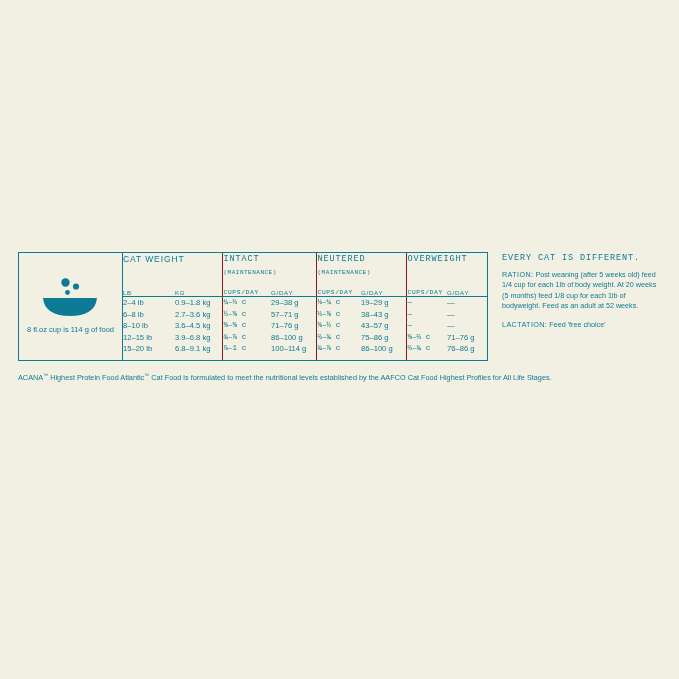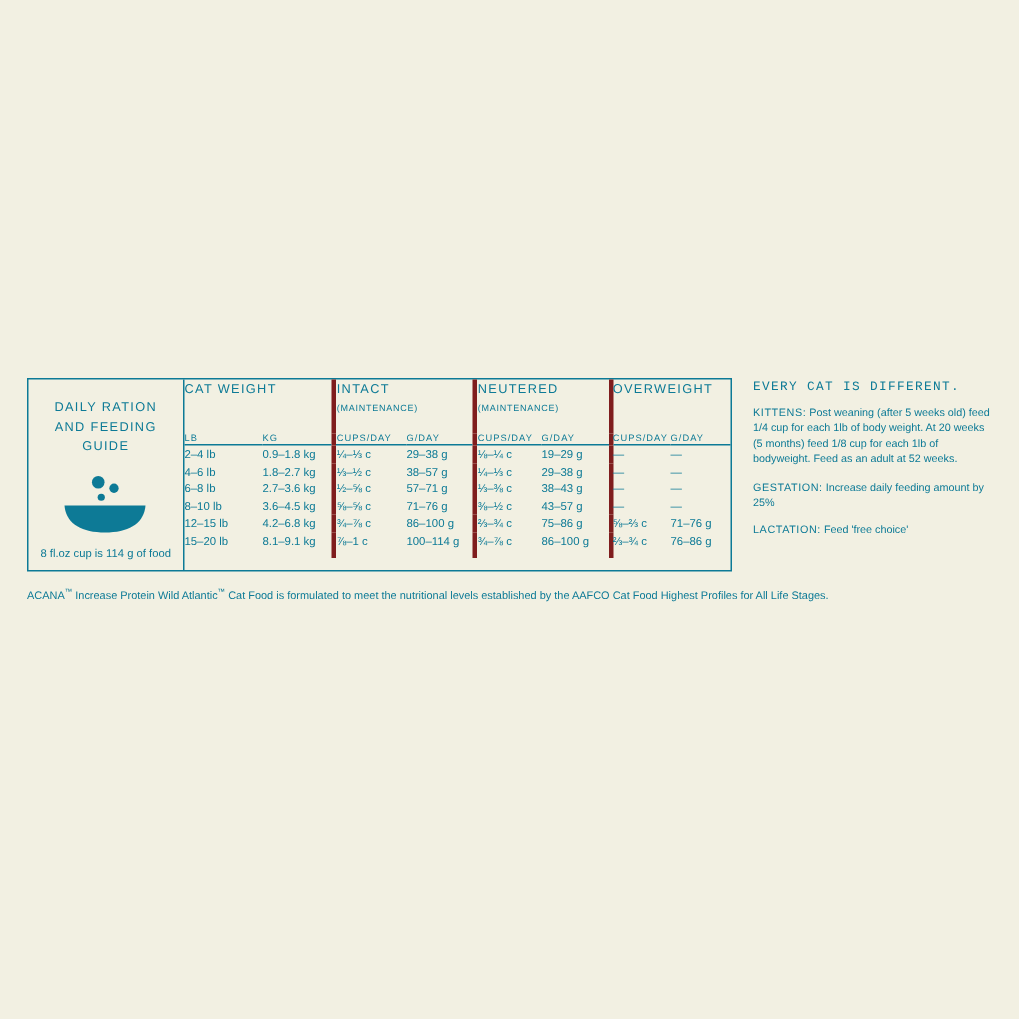--- a/index.html
+++ b/index.html
@@ -75,21 +75,22 @@
     width: 100%;
     table-layout: fixed;
   }
   table.grid td, table.grid th {
     padding: 0;
     vertical-align: top;
     font-weight: normal;
     text-align: left;
   }
   .grp {
-    border-left: 3px solid #7f1d1d;
+    border-left: 1px solid #7f1d1d;
+    font-family: Liberation Mono, monospace;
   }
   .grp-first { border-left: none; }
   .group-head {
     font-size: 8.5px;
     letter-spacing: 0.9px;
     line-height: 12px;
     padding: 11px 0 0 7px;
     color: #0d7a96;
     height: 36px;
     box-sizing: border-box;
@@ -154,21 +155,20 @@
 <body>
 
 <div class="page">
   <div class="panel">
 
     <div class="feeding-block">
 
       <div class="table-area">
 
         <div class="ration-cell">
-          <div class="ration-title">DAILY RATION AND FEEDING GUIDE</div>
           <div class="bowl">
             <svg width="62" height="40" viewBox="0 0 62 40" xmlns="http://www.w3.org/2000/svg">
               <circle cx="26.5" cy="5.5" r="4.2" fill="#0d7a96"></circle>
               <circle cx="37" cy="9.5" r="3.1" fill="#0d7a96"></circle>
               <circle cx="28.5" cy="15.5" r="2.4" fill="#0d7a96"></circle>
               <path d="M4 21 H58 C57 33 47 39 31 39 C15 39 5 33 4 21 Z" fill="#0d7a96"></path>
             </svg>
           </div>
           <div class="bowl-caption">8 fl.oz cup is 114 g of food</div>
         </div>
@@ -217,30 +217,20 @@
               <td class="grp-first">2–4 lb</td>
               <td>0.9–1.8 kg</td>
               <td class="grp">¼–⅓ c</td>
               <td>29–38 g</td>
               <td class="grp">⅛–¼ c</td>
               <td>19–29 g</td>
               <td class="grp">—</td>
               <td>—</td>
             </tr>
             <tr class="body-row">
-              <td class="grp-first">4–6 lb</td>
-              <td>1.8–2.7 kg</td>
-              <td class="grp">⅓–½ c</td>
-              <td>38–57 g</td>
-              <td class="grp">¼–⅓ c</td>
-              <td>29–38 g</td>
-              <td class="grp">—</td>
-              <td>—</td>
-            </tr>
-            <tr class="body-row">
               <td class="grp-first">6–8 lb</td>
               <td>2.7–3.6 kg</td>
               <td class="grp">½–⅝ c</td>
               <td>57–71 g</td>
               <td class="grp">⅓–⅜ c</td>
               <td>38–43 g</td>
               <td class="grp">—</td>
               <td>—</td>
             </tr>
             <tr class="body-row">
@@ -248,50 +238,49 @@
               <td>3.6–4.5 kg</td>
               <td class="grp">⅝–⅝ c</td>
               <td>71–76 g</td>
               <td class="grp">⅜–½ c</td>
               <td>43–57 g</td>
               <td class="grp">—</td>
               <td>—</td>
             </tr>
             <tr class="body-row">
               <td class="grp-first">12–15 lb</td>
-              <td>4.2–6.8 kg</td>
+              <td>3.9–6.8 kg</td>
               <td class="grp">¾–⅞ c</td>
               <td>86–100 g</td>
               <td class="grp">⅔–¾ c</td>
               <td>75–86 g</td>
               <td class="grp">⅝–⅔ c</td>
               <td>71–76 g</td>
             </tr>
             <tr class="body-row">
               <td class="grp-first">15–20 lb</td>
-              <td>8.1–9.1 kg</td>
+              <td>6.8–9.1 kg</td>
               <td class="grp">⅞–1 c</td>
               <td>100–114 g</td>
               <td class="grp">¾–⅞ c</td>
               <td>86–100 g</td>
               <td class="grp">⅔–¾ c</td>
               <td>76–86 g</td>
             </tr>
           </tbody>
             </table>
         </div>
       </div>
 
       <div class="copy">
         <h3>EVERY CAT IS DIFFERENT.</h3>
-        <p><span class="lead">KITTENS:</span><span> Post weaning (after 5 weeks old) feed 1/4 cup for each 1lb of body weight. At 20 weeks (5 months) feed 1/8 cup for each 1lb of bodyweight. Feed as an adult at 52 weeks.</span></p>
-        <p><span class="lead">GESTATION:</span><span> Increase daily feeding amount by 25%</span></p>
+        <p><span class="lead">RATION:</span><span> Post weaning (after 5 weeks old) feed 1/4 cup for each 1lb of body weight. At 20 weeks (5 months) feed 1/8 cup for each 1lb of bodyweight. Feed as an adult at 52 weeks.</span></p>
         <p><span class="lead">LACTATION:</span><span> Feed 'free choice'</span></p>
       </div>
 
     </div>
 
     <div class="footnote">
-      <span>ACANA</span><sup class="tm">™</sup><span> Increase Protein Wild Atlantic</span><sup class="tm">™</sup><span> Cat Food is formulated to meet the nutritional levels established by the AAFCO Cat Food Highest Profiles for All Life Stages.</span>
+      <span>ACANA</span><sup class="tm">™</sup><span> Highest Protein Food Atlantic</span><sup class="tm">™</sup><span> Cat Food is formulated to meet the nutritional levels established by the AAFCO Cat Food Highest Profiles for All Life Stages.</span>
     </div>
 
   </div>
 </div>
 
 </body></html>

